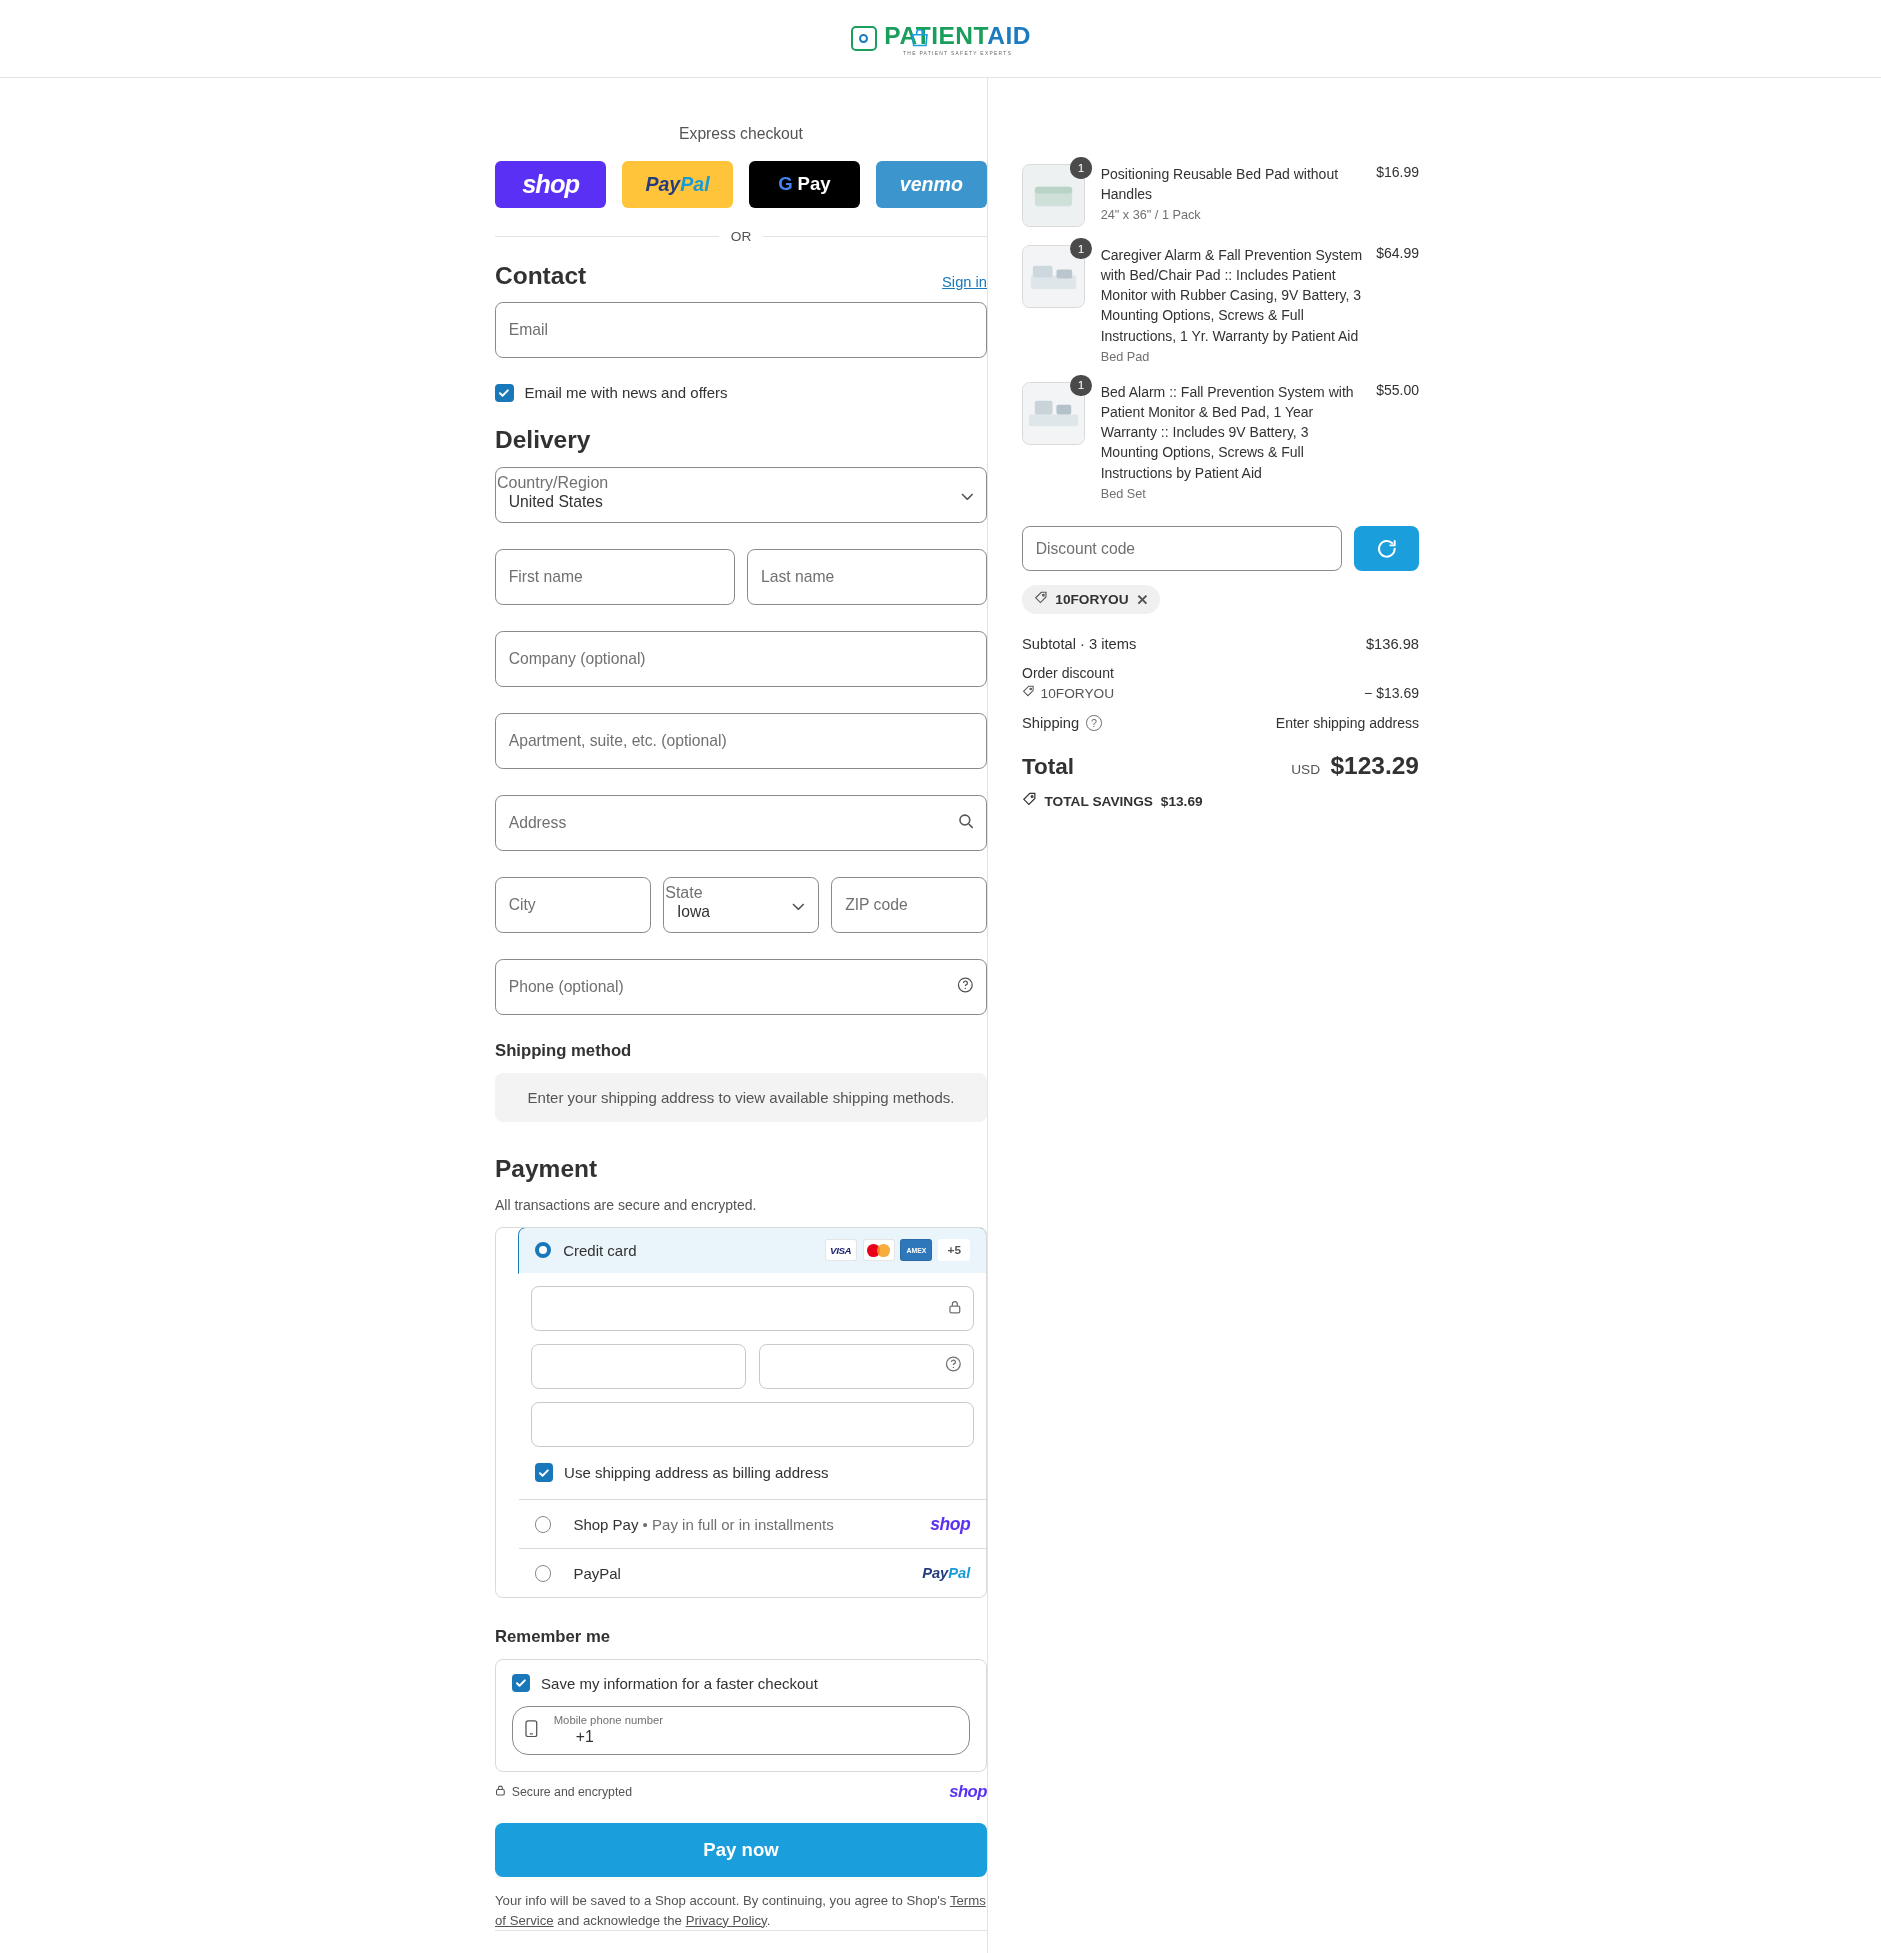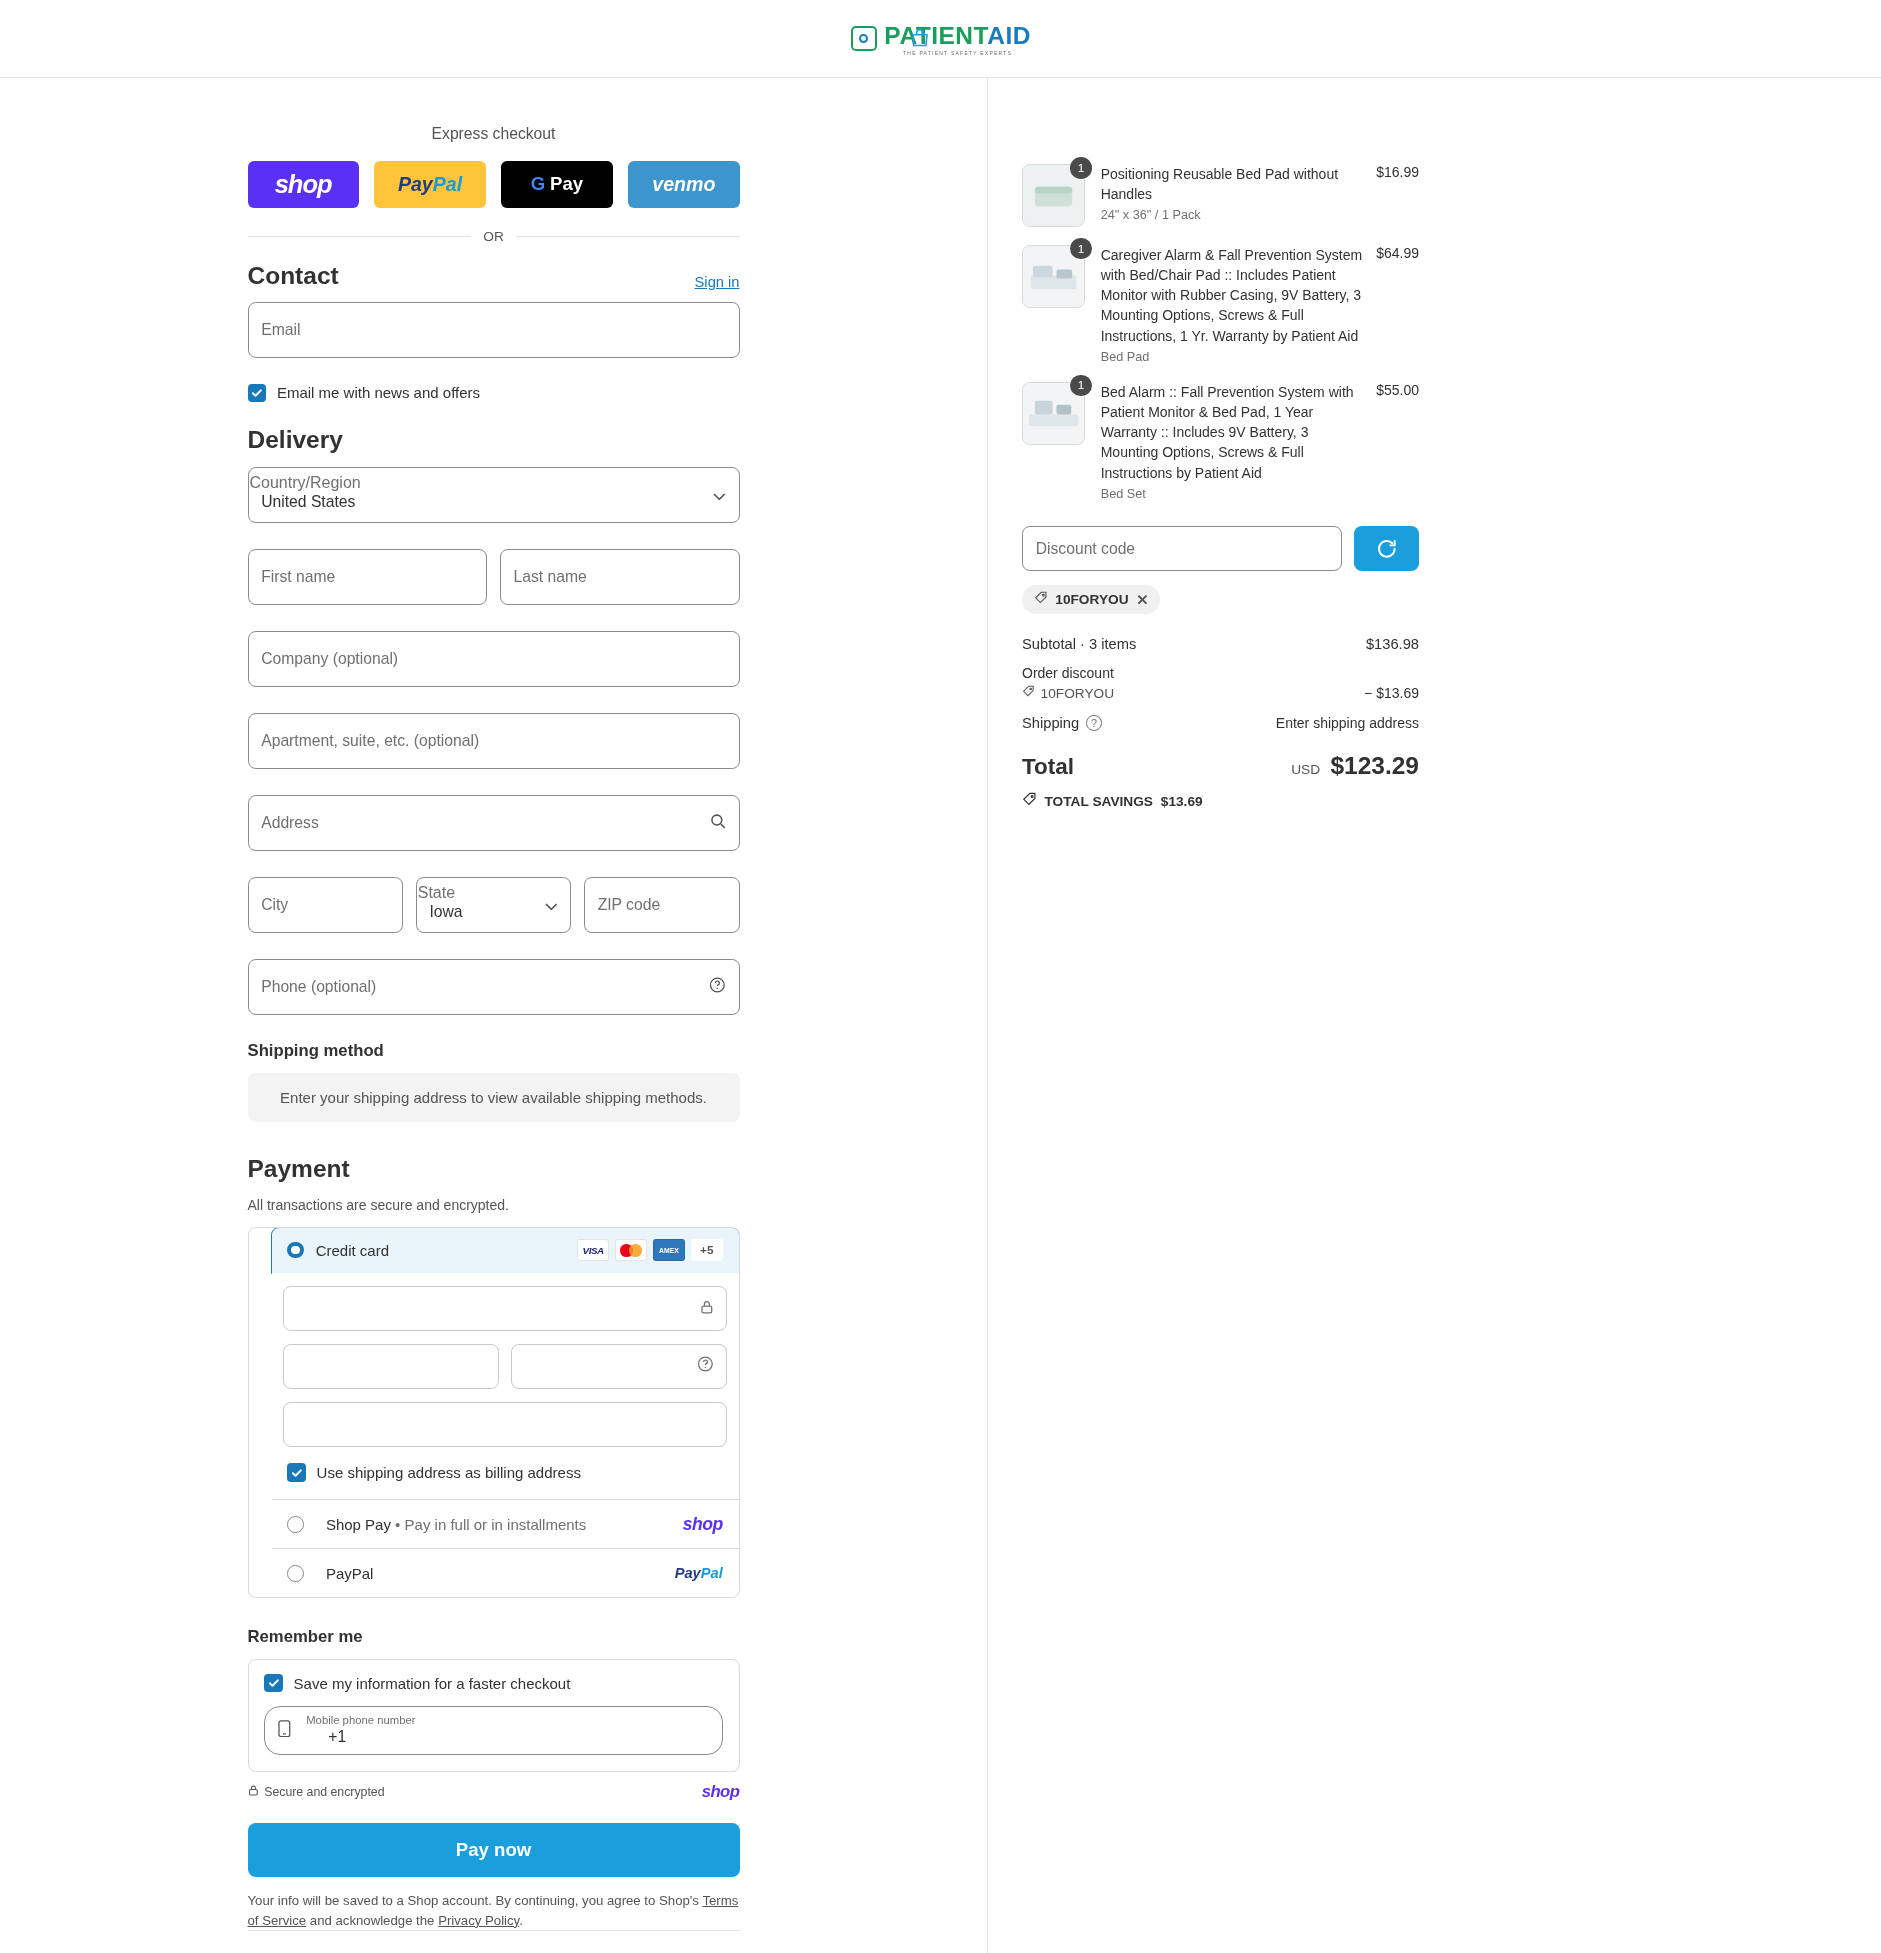--- a/index.html
+++ b/index.html
@@ -32,21 +32,21 @@
     position: absolute; right: 946px; top: 50%; transform: translateY(-50%);
     width: 33px; height: 33px; display:flex; align-items:center; justify-content:center;
     cursor: pointer;
   }
 
   
   .main { display: flex; height: 1875px; }
   .left {
     width: 988px; border-right: 1px solid #e3e3e3;
     padding: 47px 0 0 0;
-    display: flex; justify-content: center;
+    display: flex; justify-content: flex-end;
   }
   .left-inner { width: 492px; }
   .right { flex: 1; padding: 86px 0 0 34px; background: #ffffff; }
   .right-inner { width: 397px; }
 
   
   .express-label { text-align: center; font-size: 15.7px; color: #545454; margin-bottom: 17.6px; }
   .wallets { display: grid; grid-template-columns: repeat(4, 1fr); gap: 15.7px; }
   .wallet {
     height: 47px; border-radius: 5.9px; display:flex; align-items:center; justify-content:center;

